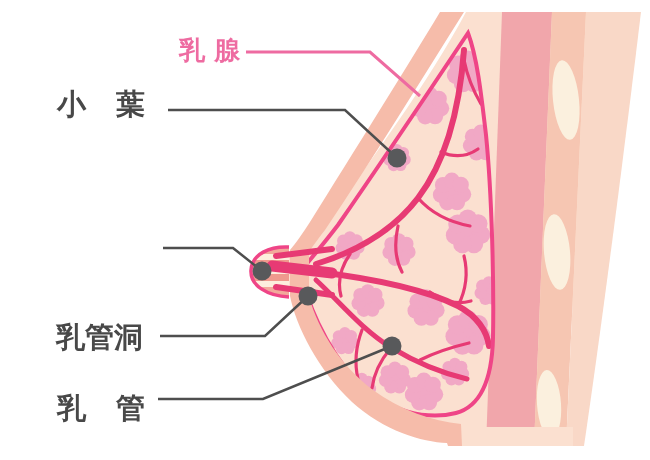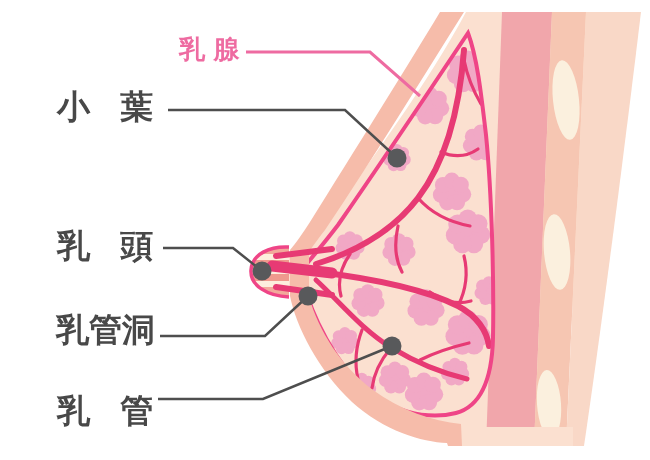--- a/index.html
+++ b/index.html
@@ -1,19 +1,19 @@
 <!DOCTYPE html>
 <html style="--background: #ffffff; --label-text: #484848; --label-accent: #ee6ba1; --leader-line: #4e4e4e; --marker-dot: #58595b; --skin: #f6bcaa; --breast-interior: #fbe0d0; --gland-outline: #ef4587; --duct: #e73a74; --lobule: #f1a8c5; --muscle-band: #f1a6ab; --rib-band: #f6c6b2; --rib: #fbf0de; --outer-band: #f9d8c7; --nipple-fill: #f2a99b; --nipple-stripe: #fdeedd; --nipple-stripe-dark: #ef9a8e;"><head>
 <meta charset="utf-8">
 <style>
   html,body{margin:0;padding:0;background:#ffffff;}
   .stage{position:relative;width:650px;height:460px;background:#ffffff;overflow:hidden;
-         font-family:Liberation Serif, serif;}
+         font-family:Liberation Sans, sans-serif;}
   .stage svg{position:absolute;left:0;top:0;}
-  .label{position:absolute;font-weight:bold;font-size:33px;line-height:1.1;
+  .label{position:absolute;font-weight:bold;font-size:29px;line-height:1.1;
          color:var(--label-text,#484848);word-spacing:22px;white-space:nowrap;}
   .label.accent{color:var(--label-accent,#ee6ba1);font-size:26px;word-spacing:2px;}
 </style>
 </head>
 <body>
 
 <div class="stage">
 
   <svg width="650" height="460" viewBox="0 0 650 460">
     <defs>
@@ -280,16 +280,15 @@
       <polyline stroke-width="2.5" points="158,399 263,399 392,346" stroke="#4e4e4e"></polyline>
       <circle cx="397" cy="158" r="9.5" fill="#58595b"></circle>
       <circle cx="262" cy="271" r="9.5" fill="#58595b"></circle>
       <circle cx="308" cy="296" r="9.5" fill="#58595b"></circle>
       <circle cx="392" cy="346" r="9.5" fill="#58595b"></circle>
     </g>
   </svg>
 
   <div class="label accent" style="left:179px;top:36px">乳 腺</div>
   <div class="label" style="left:57px;top:89px">小 葉</div>
-  <div class="label" style="left:57px;top:228px">乳 頭</div>
-  <div class="label" style="left:56px;top:312px">乳管洞</div>
+  <div class="label" style="left:56px;top:322px">乳管洞</div>
   <div class="label" style="left:57px;top:393px">乳 管</div>
 </div>
 
 </body></html>

